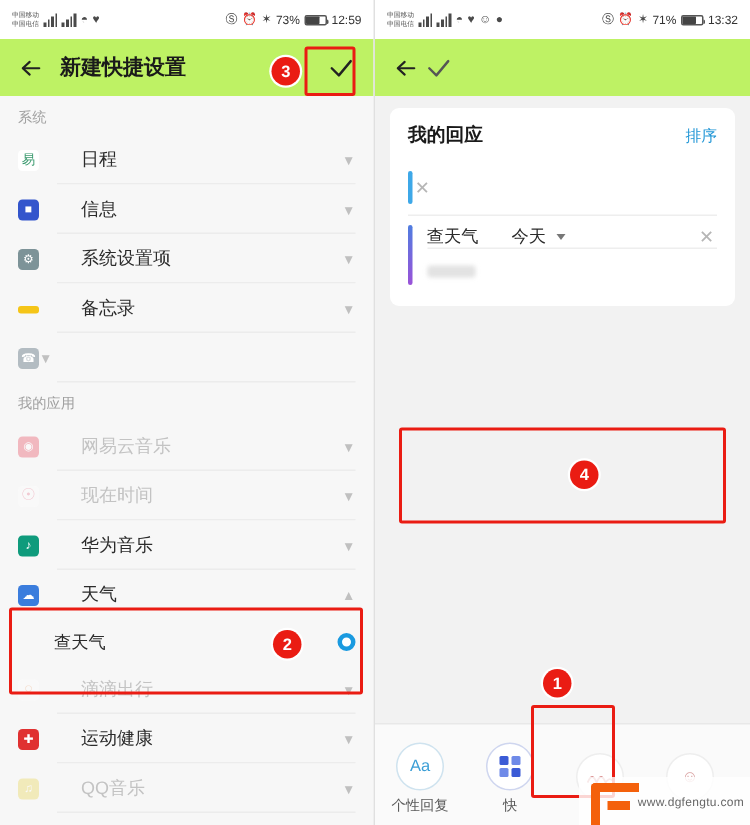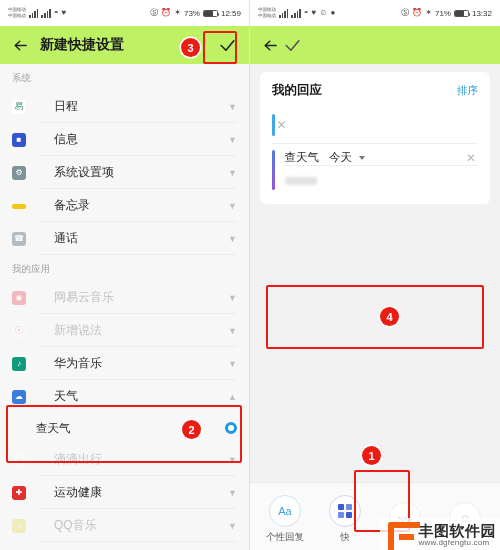--- a/index.html
+++ b/index.html
@@ -95,31 +95,31 @@
   .bar.purple { background: linear-gradient(#4f7de0, #9a52d8); }
   .bar.blue { background: #3ea8e8; }
   .entry-text { font-size: 11.5px; color: #2b2b2b; margin-left: 10px; flex: 1; }
   .x-btn { font-size: 12px; color: #b6b6b6; padding: 0 2px; cursor: pointer; }
   .link { font-size: 10.5px; color: #2196d6; margin-top: 8px; display: inline-block; cursor: pointer; }
 
   .resp-item { display: flex; align-items: stretch; padding: 6px 0; position: relative; }
   .resp-body { flex: 1; margin-left: 10px; }
   .resp-line1 { display: flex; align-items: center; }
   .resp-name { font-size: 11.5px; color: #2b2b2b; }
-  .resp-val { font-size: 11.5px; color: #2b2b2b; margin-left: 10px; }
+  .resp-val { font-size: 11.5px; color: #2b2b2b; margin-left: 22px; }
   .caret { width: 0; height: 0; border-left: 3.5px solid transparent; border-right: 3.5px solid transparent; border-top: 4.5px solid #777; margin-left: 7px; cursor: pointer; }
   .blur-field { height: 18px; margin-top: 6px; display: flex; align-items: center; }
   .blur-chip { width: 32px; height: 8px; background: #e2e2e2; border-radius: 2px; filter: blur(1.5px); }
   .resp-underline { border-bottom: 1px solid #eee; }
 
   
   .toolbar {
     position: absolute; left: 0; bottom: 0; width: 250px; height: 68px;
     background: #fafafa; border-top: 1px solid #e8e8e8;
-    display: flex; align-items: center; justify-content: center; padding-top: 6px;
+    display: flex; align-items: center; justify-content: flex-start; padding-top: 6px;
   }
   .tool { width: 60px; display: flex; flex-direction: column; align-items: center; gap: 4px; cursor: pointer; }
   .tool-circle {
     width: 32px; height: 32px; border-radius: 50%; border: 1px solid #cfe3ef;
     display: flex; align-items: center; justify-content: center;
     font-size: 11px; color: #3c9fd6; background: #fff;
   }
   .tool-circle.grid { border-color: #cfd6ef; }
   .tool-label { font-size: 9.5px; color: #5a5a5a; }
   .grid-ico { display: grid; grid-template-columns: 6px 6px; grid-gap: 2px; }
@@ -232,35 +232,34 @@
       </div>
 
       <div class="row">
         <span class="app-icon" style="background:#f5c518;height:5px;border-radius:2px;margin-top:1px"></span>
         <span class="row-label">备忘录</span>
         <span class="chev">▼</span>
       </div>
 
       <div class="row">
         <span class="app-icon" style="background:#b3bcc2">☎</span>
-        <span class="row-label">通话</span>
         <span class="chev">▼</span>
       </div>
 
       <div class="section-title">我的应用</div>
 
       <div class="row dim">
         <span class="app-icon" style="background:#e8455a">◉</span>
         <span class="row-label">网易云音乐</span>
         <span class="chev">▼</span>
       </div>
 
       <div class="row dim">
         <span class="app-icon" style="background:#fff;color:#e8768f;font-size:11px">☉</span>
-        <span class="row-label">新增说法</span>
+        <span class="row-label">现在时间</span>
         <span class="chev">▼</span>
       </div>
 
       <div class="row">
         <span class="app-icon" style="background:#0f9b7c">♪</span>
         <span class="row-label">华为音乐</span>
         <span class="chev">▼</span>
       </div>
 
       <div class="row nosep">
@@ -415,18 +414,17 @@
       <div class="hl" style="left:16px;top:221px;width:218px;height:64px;"></div>
       <div class="badge" style="left:130px;top:243px;">4</div>
 
       <div class="hl" style="left:104px;top:406px;width:56px;height:62px;"></div>
       <div class="badge" style="left:112px;top:382px;">1</div>
     </div>
 
     <div class="watermark">
       <div class="wm-logo"></div>
       <div class="wm-text">
-        <span class="wm-cn">丰图软件园</span>
         <span class="wm-url">www.dgfengtu.com</span>
       </div>
     </div>
   </div>
 </div>
 
 </body></html>

